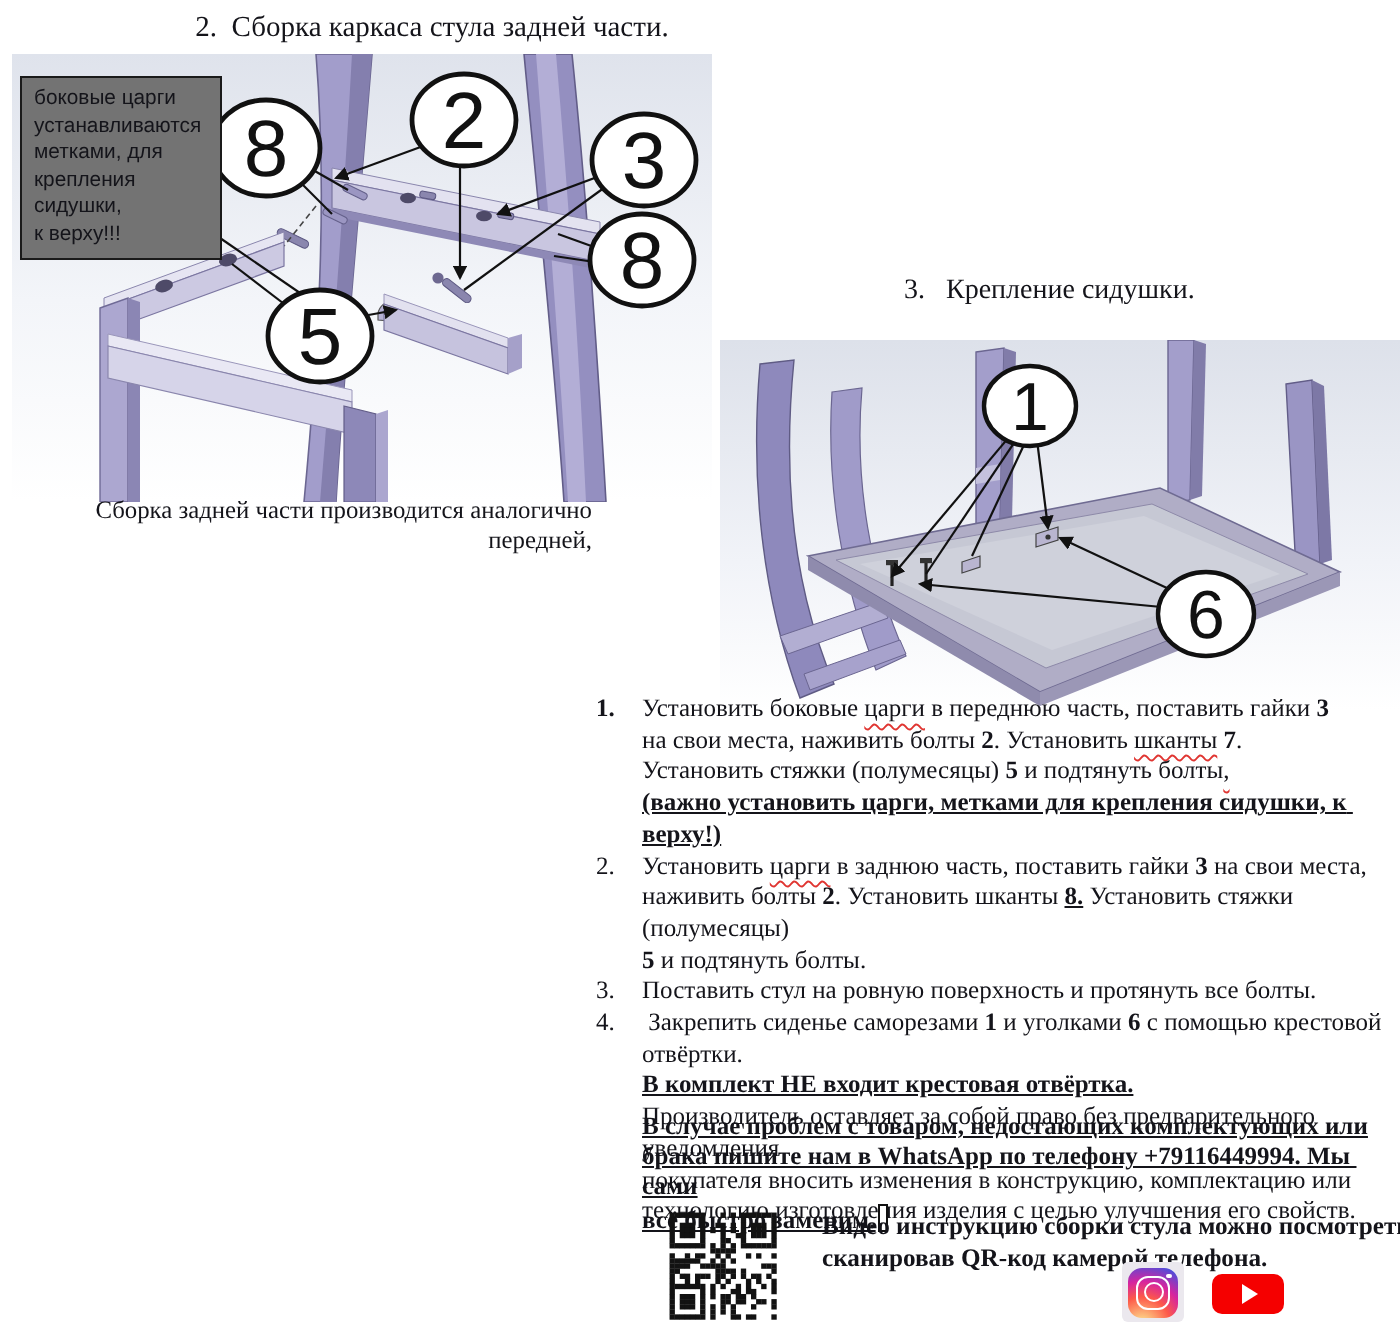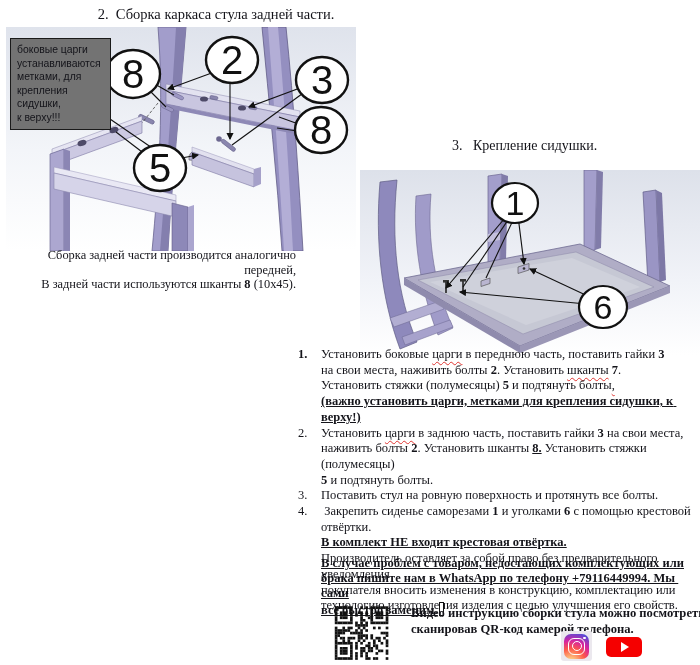--- a/index.html
+++ b/index.html
@@ -169,21 +169,20 @@
 </svg>
 
 <div class="callout-box"><span>боковые царги
 устанавливаются
 метками, для
 крепления сидушки,
 к верху!!!</span></div>
 
 <div class="back-note">
   <div>Сборка задней части производится аналогично передней,</div>
-  <div><span>В задней части используются шканты </span><span class="b">8</span><span> (10x45).</span></div>
 </div>
 
 <div class="h3">3.   Крепление сидушки.</div>
 
 <svg id="diag-seat" viewBox="0 0 340 185" xmlns="http://www.w3.org/2000/svg">
   <defs>
     <linearGradient id="bgR" x1="0" y1="0" x2="0" y2="1">
       <stop offset="0" stop-color="#dde1ea"></stop>
         <stop offset="0.6" stop-color="#f1f3f8"></stop>
         <stop offset="1" stop-color="#ffffff"></stop>

